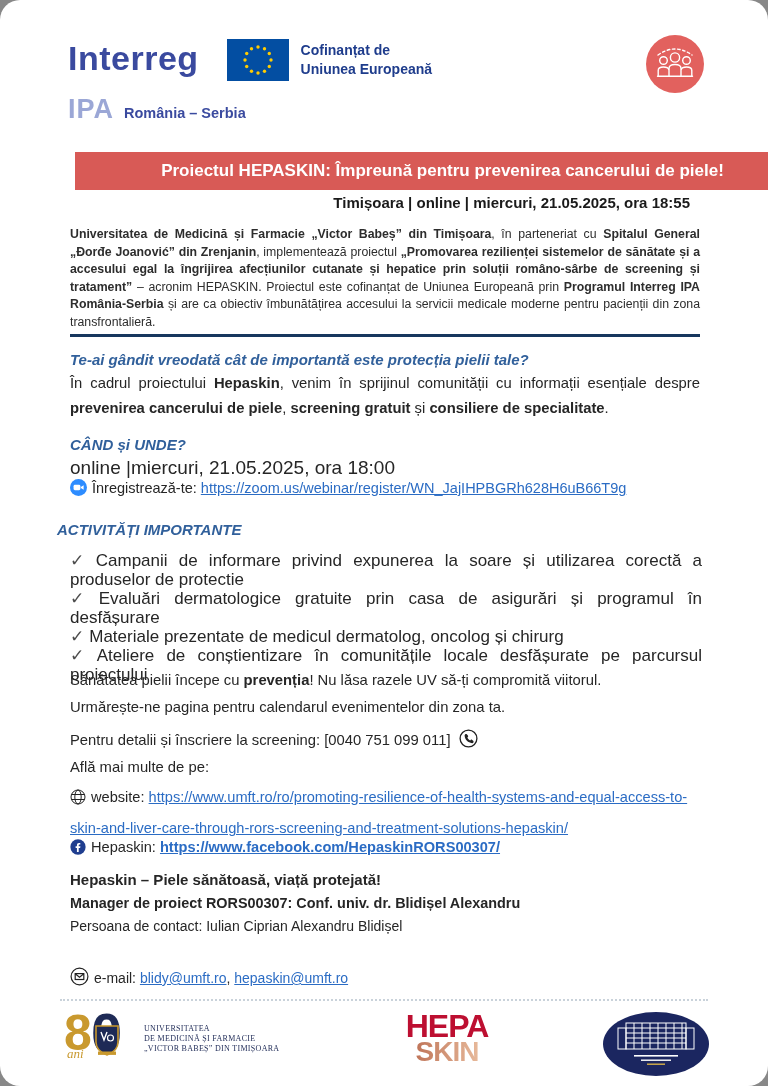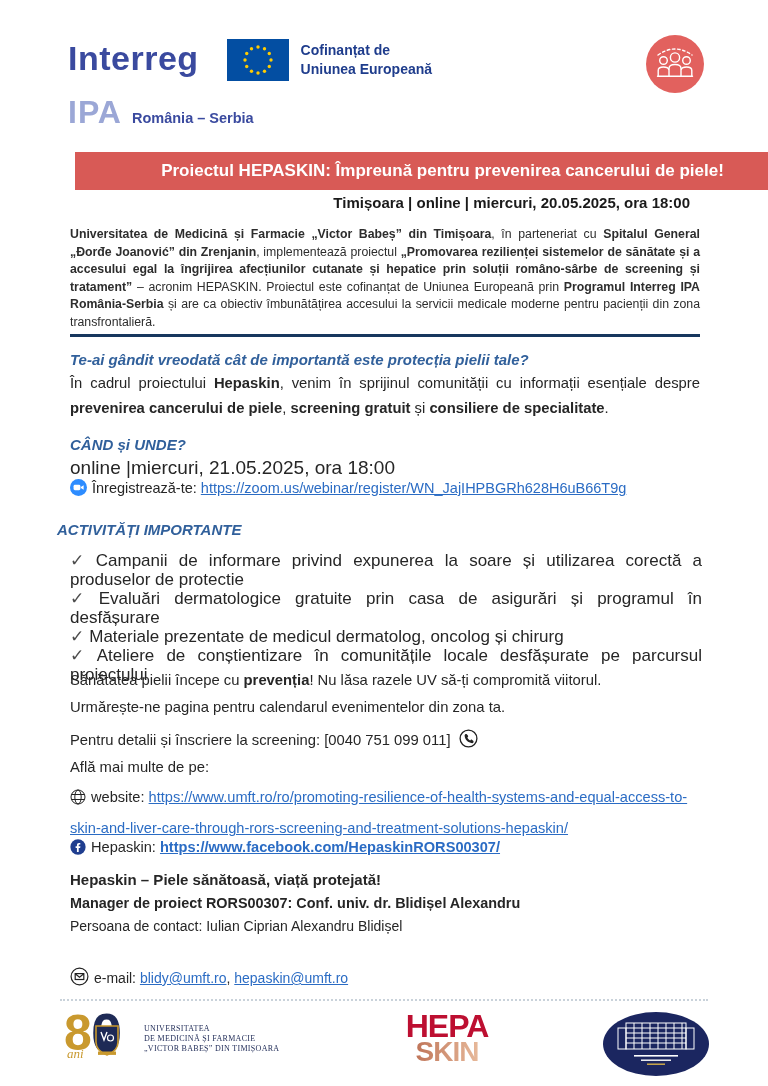--- a/index.html
+++ b/index.html
@@ -1,32 +1,32 @@
 <!DOCTYPE html>
 <html style="--banner_bg: #d85a56; --heading_blue: #31609b; --link_blue: #2b6cc4; --navy_rule: #17375e; --badge_red: #e2615e; --eu_blue: #034ea2; --star_yellow: #ffcc00; --interreg_blue: #3a4a9f; --ipa_light: #9ba7d6; --eu_text: #1e3c8c; --hepa_red: #bd0f31; --navy_logo: #1e2a56; --gold: #c9992e; --zoom_blue: #2d8cff;"><head>
 <meta charset="utf-8">
 <style>
   html,body{margin:0;padding:0;background:#888;}
   .page{
     position:relative;width:768px;height:1086px;background:#fff;margin:0 auto;
-    font-family:"Liberation Sans","DejaVu Sans",sans-serif;color:#262626;overflow:hidden;
+    font-family:"Liberation Sans","DejaVu Sans",sans-serif;color:#262626;overflow:hidden;border-radius:20px;
   }
   .abs{position:absolute;}
   .b{font-weight:700;}
   .lnk{color:var(--link_blue,#2b6cc4);text-decoration:underline;cursor:pointer;}
   .lnk.b{font-weight:700;}
 
   
   .hdr{left:68px;top:36px;width:560px;}
   .hdr-row1{display:flex;align-items:flex-start;}
   .interreg{font-size:34px;font-weight:800;color:var(--interreg_blue,#3a4a9f);letter-spacing:.5px;line-height:44px;}
   .euflag{margin-left:28px;margin-top:3px;flex:0 0 auto;}
   .cofund{margin-left:12px;margin-top:5px;font-size:14px;font-weight:700;color:var(--eu_text,#1e3c8c);line-height:19px;}
   .hdr-row2{margin-top:9px;display:flex;align-items:baseline;}
-  .ipa{font-size:32px;font-weight:800;color:var(--ipa_light,#9ba7d6);letter-spacing:1px;}
+  .ipa{font-size:27px;font-weight:800;color:var(--ipa_light,#9ba7d6);letter-spacing:1px;}
   .prog{margin-left:10px;font-size:14.5px;font-weight:700;color:var(--interreg_blue,#3a4a9f);}
 
   .badge{right:63px;top:34px;width:60px;height:60px;}
 
   
   .banner{left:75px;top:152px;width:735px;height:38px;background:var(--banner_bg,#d85a56);
           color:#fff;font-weight:700;font-size:17px;text-align:center;line-height:38px;}
   .dateline{left:75px;top:194px;width:615px;text-align:right;font-weight:700;font-size:15px;color:#1a1a1a;}
 
   
@@ -124,21 +124,21 @@
         <circle cx="18.5" cy="26.5" r="3.8"></circle>
         <path d="M13.2 42 V36.5 Q13.2 33 18.5 33 Q23 33 23.6 35.2"></path>
         <circle cx="41.5" cy="26.5" r="3.8"></circle>
         <path d="M46.8 42 V36.5 Q46.8 33 41.5 33 Q37 33 36.4 35.2"></path>
         <path d="M12.5 42.2 H47.5"></path>
       </g>
     </svg>
   </div>
 
   <div class="abs banner">Proiectul HEPASKIN: Împreună pentru prevenirea cancerului de piele!</div>
-  <div class="abs dateline">Timișoara | online | miercuri, 20.05.2025, ora 18:00</div>
+  <div class="abs dateline">Timișoara | online | miercuri, 21.05.2025, ora 18:55</div>
 
   <div class="abs intro"><span class="b">Universitatea de Medicină și Farmacie „Victor Babeș” din Timișoara</span><span>, în parteneriat cu </span><span class="b">Spitalul General „Đorđe Joanović” din Zrenjanin</span><span>, implementează proiectul </span><span class="b">„Promovarea rezilienței sistemelor de sănătate și a accesului egal la îngrijirea afecțiunilor cutanate și hepatice prin soluții româno-sârbe de screening și tratament”</span><span> – acronim HEPASKIN. Proiectul este cofinanțat de Uniunea Europeană prin </span><span class="b">Programul Interreg IPA România-Serbia</span><span> și are ca obiectiv îmbunătățirea accesului la servicii medicale moderne pentru pacienții din zona transfrontalieră.</span></div>
 
   <div class="abs rule"></div>
 
   <div class="abs q-head h-blue">Te-ai gândit vreodată cât de importantă este protecția pielii tale?</div>
   <div class="abs q-body"><span>În cadrul proiectului </span><span class="b">Hepaskin</span><span>, venim în sprijinul comunității cu informații esențiale despre </span><span class="b">prevenirea cancerului de piele</span><span>, </span><span class="b">screening gratuit</span><span> și </span><span class="b">consiliere de specialitate</span><span>.</span></div>
 
   <div class="abs ww-head h-blue">CÂND și UNDE?</div>
   <div class="abs ww-line">online |miercuri, 21.05.2025, ora 18:00</div>

